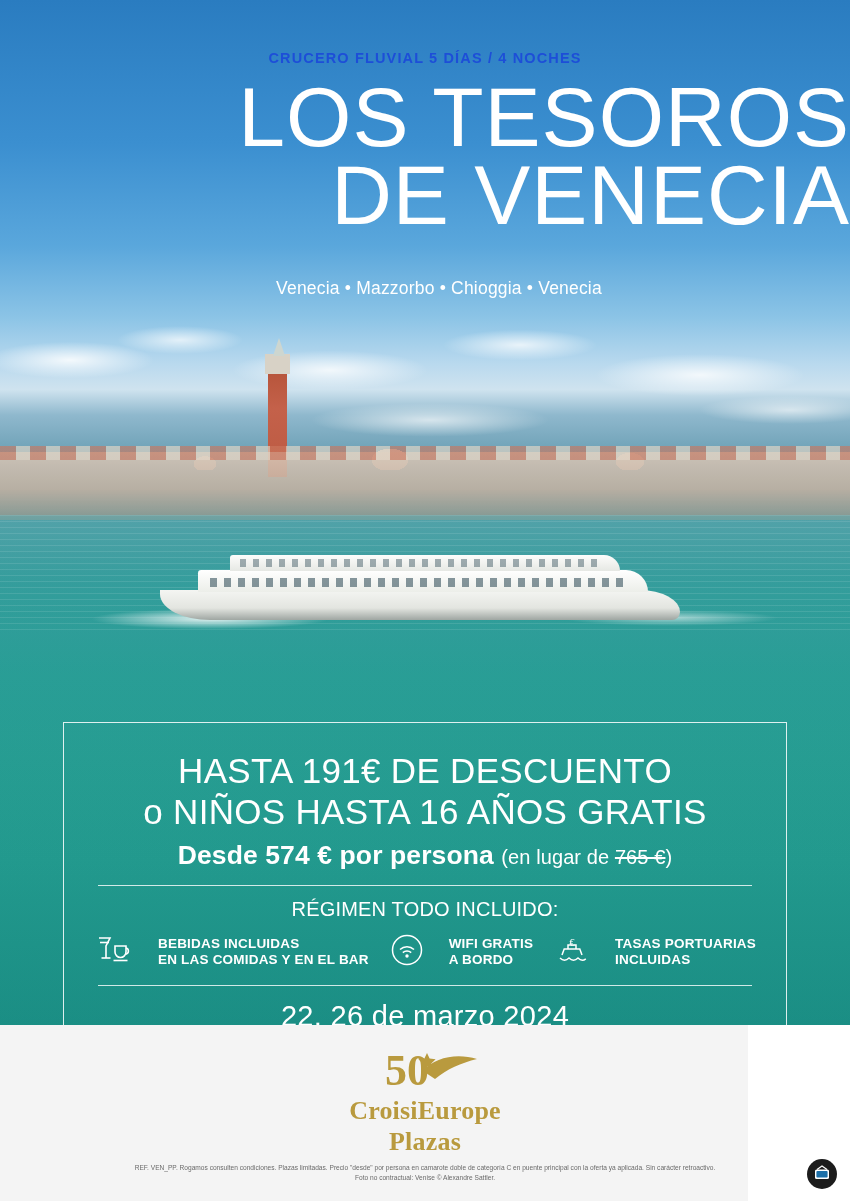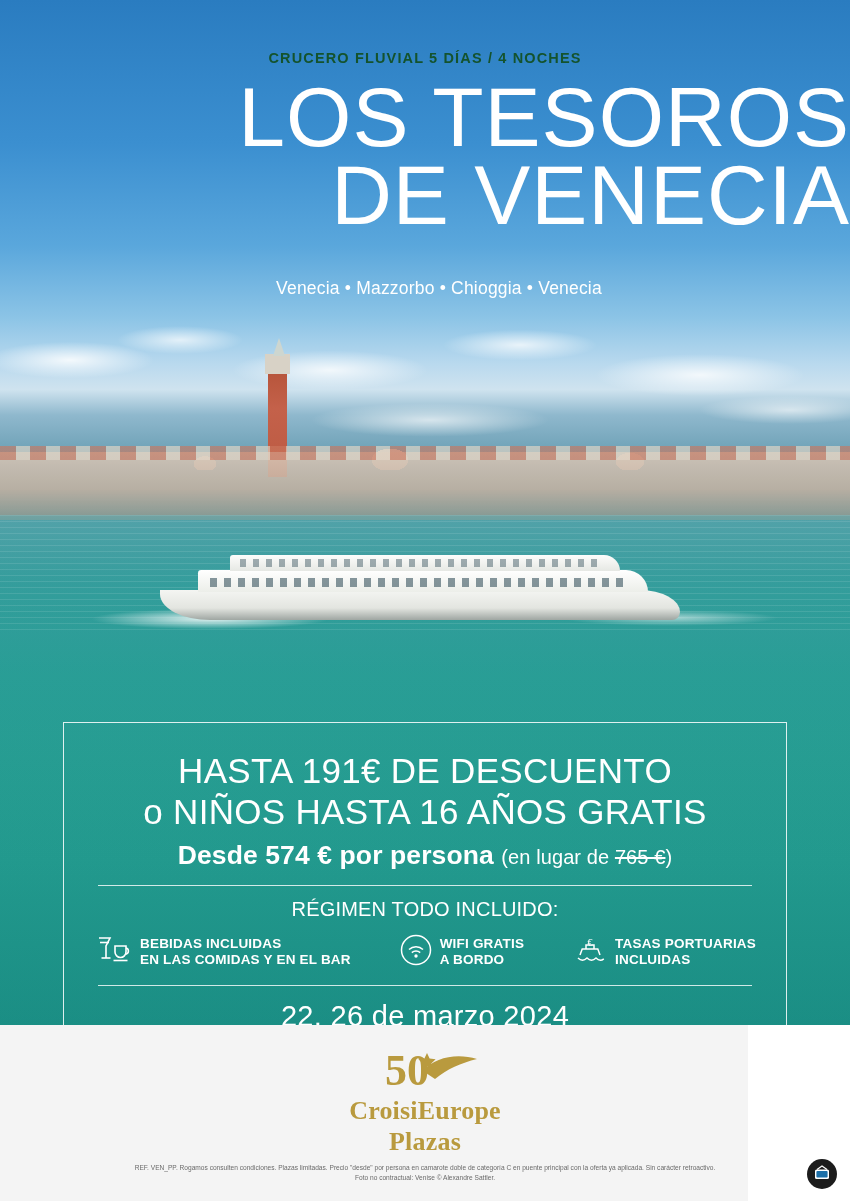--- a/index.html
+++ b/index.html
@@ -189,21 +189,21 @@
     width: 300px; height: 24px;
     background: radial-gradient(ellipse 150px 11px at 150px 12px, rgba(255,255,255,.55), rgba(255,255,255,0) 72%);
   }
 
   
   .kicker {
     position: absolute;
     left: 0; top: 50px;
     width: 850px;
     text-align: center;
-    color: #14532d;
+    color: #1d4ed8;
     font-size: 14.5px;
     letter-spacing: 1.15px;
     font-weight: 700;
   }
   .title {
     position: absolute;
     left: 0; top: 78px;
     width: 850px;
     text-align: right;
     color: #ffffff;
@@ -278,21 +278,21 @@
   .perks {
     display: flex;
     justify-content: space-between;
     align-items: center;
     margin: 12px 4px 0 4px;
     padding-bottom: 14px;
   }
   .perk {
     display: flex;
     align-items: center;
-    gap: 8px;
+    gap: 26px;
   }
   .perk .ptext {
     font-size: 13.5px;
     line-height: 16px;
     font-weight: 700;
     letter-spacing: .2px;
     text-transform: uppercase;
   }
   .perk-icon { flex: 0 0 auto; }
 

